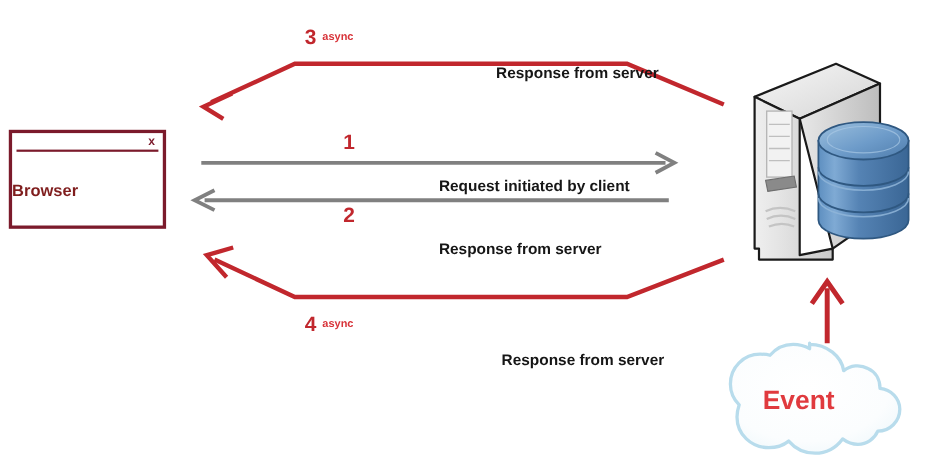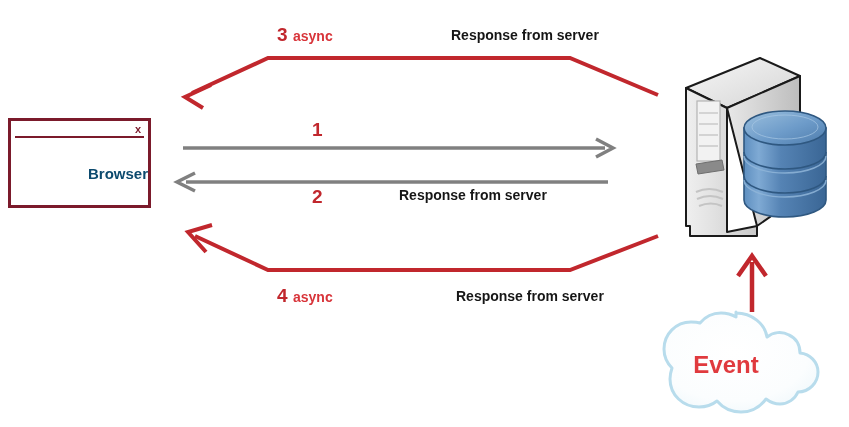--- a/index.html
+++ b/index.html
@@ -53,46 +53,47 @@
     font-weight: bold;
     color: #7B1A2B;
     line-height: 14px;
     font-family: "Liberation Sans", sans-serif;
   }
   #browser-label {
     position: absolute;
     left: 0;
     right: 0;
     top: 44px;
-    text-align: right;
+    text-align: left;
     font-size: 15px;
     font-weight: bold;
-    color: #0c4a6e;
+    color: #7f1d1d;
   }
 
   
   .lbl {
     position: absolute;
     white-space: nowrap;
     font-family: "Liberation Sans", sans-serif;
   }
   .num {
     font-size: 19px;
     font-weight: bold;
     color: #C1272D;
   }
   .async {
-    font-size: 14px;
+    font-size: 10px;
     font-weight: bold;
     color: #D8343A;
   }
   .msg {
     font-size: 14px;
     font-weight: bold;
     color: #161616;
+    margin-top: 31px;
   }
   #label-3-num  { left: 277px; top: 24px; }
   #label-3-async{ left: 293px; top: 28px; }
   #label-3-msg  { left: 451px; top: 27px; }
 
   #label-1-num  { left: 312px; top: 119px; }
   #label-1-msg  { left: 399px; top: 130px; }
 
   #label-2-num  { left: 312px; top: 186px; }
   #label-2-msg  { left: 399px; top: 187px; }
@@ -239,20 +240,21 @@
       <span id="browser-close">x</span>
     </div>
     <div id="browser-label">Browser</div>
   </div>
 
   <span class="lbl num" id="label-3-num">3</span>
   <span class="lbl async" id="label-3-async">async</span>
   <span class="lbl msg" id="label-3-msg">Response from server</span>
 
   <span class="lbl num" id="label-1-num">1</span>
+  <span class="lbl msg" id="label-1-msg">Request initiated by client</span>
 
   <span class="lbl num" id="label-2-num">2</span>
   <span class="lbl msg" id="label-2-msg">Response from server</span>
 
   <span class="lbl num" id="label-4-num">4</span>
   <span class="lbl async" id="label-4-async">async</span>
   <span class="lbl msg" id="label-4-msg">Response from server</span>
 
   <span class="lbl" id="label-event">Event</span>
 

